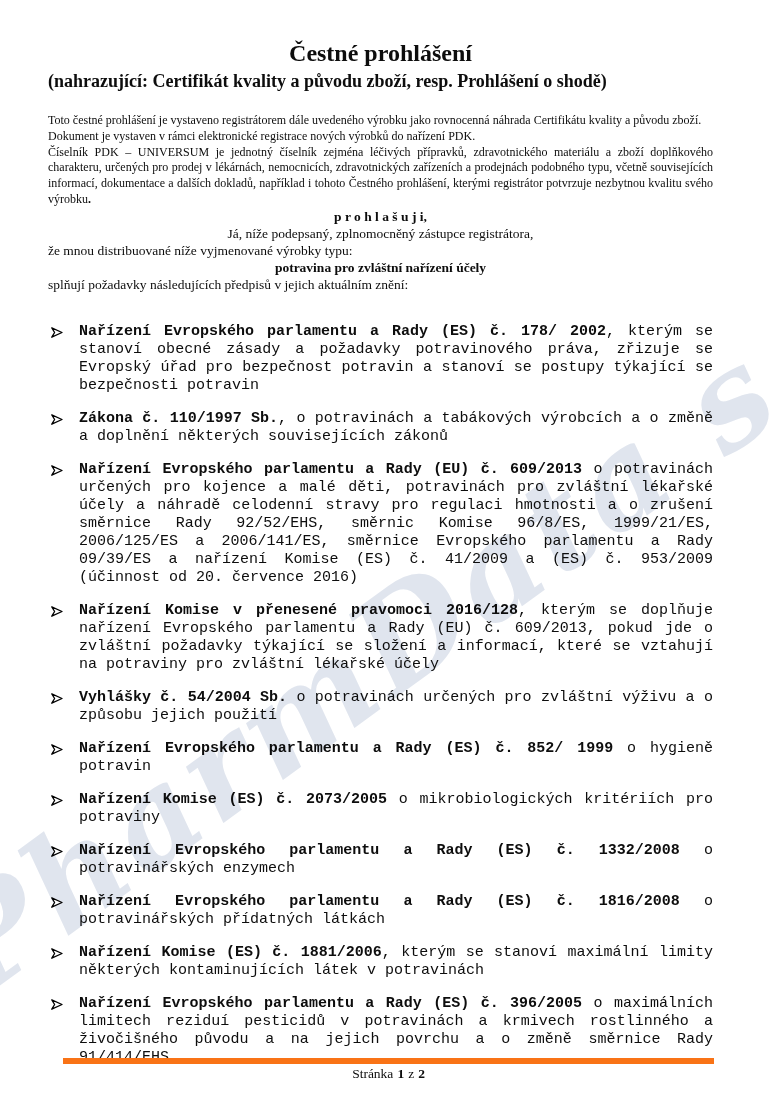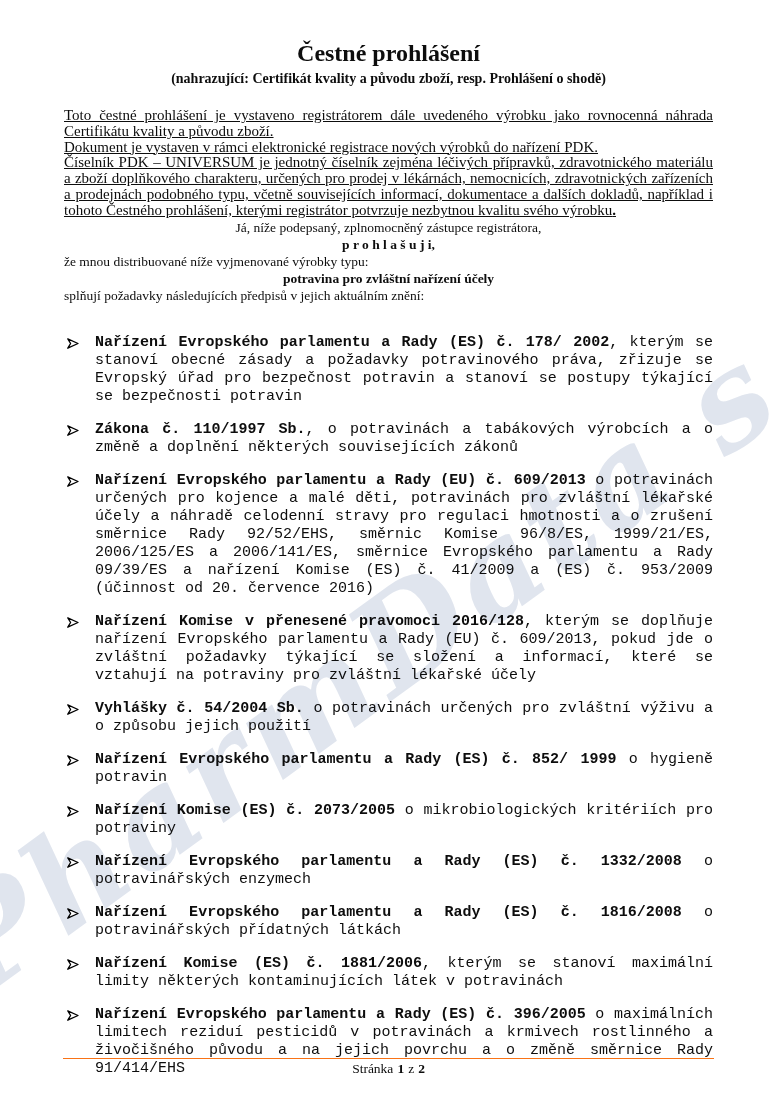--- a/index.html
+++ b/index.html
@@ -21,35 +21,35 @@
     font-weight:bold;
     font-style:italic;
     letter-spacing:5px;
     white-space:nowrap;
     color:#e0e5ee;
     transform:rotate(-36deg);
     transform-origin:0 0;
     font-family:"DejaVu Serif",serif;
     user-select:none;
   }
-  .content { position:relative; z-index:1; padding:40px 64px 0 64px; }
+  .content { position:relative; z-index:1; padding:40px 64px 0 48px; }
   h1.doc-title {
     margin:0;
     font-size:24px;
     line-height:26px;
     font-weight:bold;
     text-align:center;
   }
   .doc-subtitle {
     margin-top:5px;
-    font-size:14px;
+    font-size:18px;
     font-weight:bold;
-    text-align:center;
+    text-align:left;
   }
-  .intro { margin-top:21px; font-size:15px; line-height:15.8px; text-align:justify;text-decoration:underline; }
+  .intro { margin-top:21px; font-size:12px; line-height:15.8px; text-align:justify; }
   .intro p { margin:0; }
   p.line { margin:0; font-size:13.5px; line-height:17px; }
   .center { text-align:center; }
   .opening   { margin-top:36px; }
   .keyword   { margin-top:22px; font-size:15px; font-weight:bold; }
   .products-intro { margin-top:19px; }
   .product-type { margin-top:26px; font-size:15px; font-weight:bold; }
   .requirements-intro { margin-top:27px; }
   ul.regulations {
     list-style:none;
@@ -60,21 +60,21 @@
     text-align:justify;
   }
   ul.regulations li { position:relative; padding-left:31px; margin-bottom:15px;font-family:Liberation Mono, monospace; }
   .marker { position:absolute; left:3px; top:3px; width:12px; height:11px; }
   .footer {
     position:absolute;
     z-index:1;
     top:1058px;
     left:63px;
     width:651px;
-    border-top:1px solid #f97316;
+    border-top:6px solid #f97316;
     text-align:center;
     font-size:13.5px;
     padding-top:2px;
   }
   .footer b { margin-left:4px; }
   .footer .sep { margin-left:4px; }
 </style>
 </head>
 <body>
 
@@ -86,22 +86,22 @@
 
     <h1 class="doc-title">Čestné prohlášení</h1>
     <div class="doc-subtitle">(nahrazující: Certifikát kvality a původu zboží, resp. Prohlášení o shodě)</div>
 
     <div class="intro">
       <p>Toto čestné prohlášení je vystaveno registrátorem dále uvedeného výrobku jako rovnocenná náhrada Certifikátu kvality a původu zboží.</p>
       <p>Dokument je vystaven v rámci elektronické registrace nových výrobků do nařízení PDK.</p>
       <p><span>Číselník PDK – UNIVERSUM je jednotný číselník zejména léčivých přípravků, zdravotnického materiálu a zboží doplňkového charakteru, určených pro prodej v lékárnách, nemocnicích, zdravotnických zařízeních a prodejnách podobného typu, včetně souvisejících informací, dokumentace a dalších dokladů, například i tohoto Čestného prohlášení, kterými registrátor potvrzuje nezbytnou kvalitu svého výrobku</span><b>.</b></p>
     </div>
 
+    <p class="line center keyword">p r o h l a š u j i,</p>
     <p class="line center opening">Já, níže podepsaný, zplnomocněný zástupce registrátora,</p>
-    <p class="line center keyword">p r o h l a š u j i,</p>
     <p class="line products-intro">že mnou distribuované níže vyjmenované výrobky typu:</p>
     <p class="line center product-type">potravina pro zvláštní nařízení účely</p>
     <p class="line requirements-intro">splňují požadavky následujících předpisů v jejich aktuálním znění:</p>
 
     <ul class="regulations">
       <li>
         <span class="marker"><svg width="12" height="11" viewBox="0 0 12 11">
               <path d="M0.8 0.8 L11 5.5 L0.8 10.2 L3.6 5.5 Z" fill="#ffffff" stroke="#000000" stroke-width="1.3" stroke-linejoin="round"></path>
             </svg></span>
         <b>Nařízení Evropského parlamentu a Rady (ES) č. 178/ 2002</b><span>, kterým se stanoví obecné zásady a požadavky potravinového práva, zřizuje se Evropský úřad pro bezpečnost potravin a stanoví se postupy týkající se bezpečnosti potravin</span>

